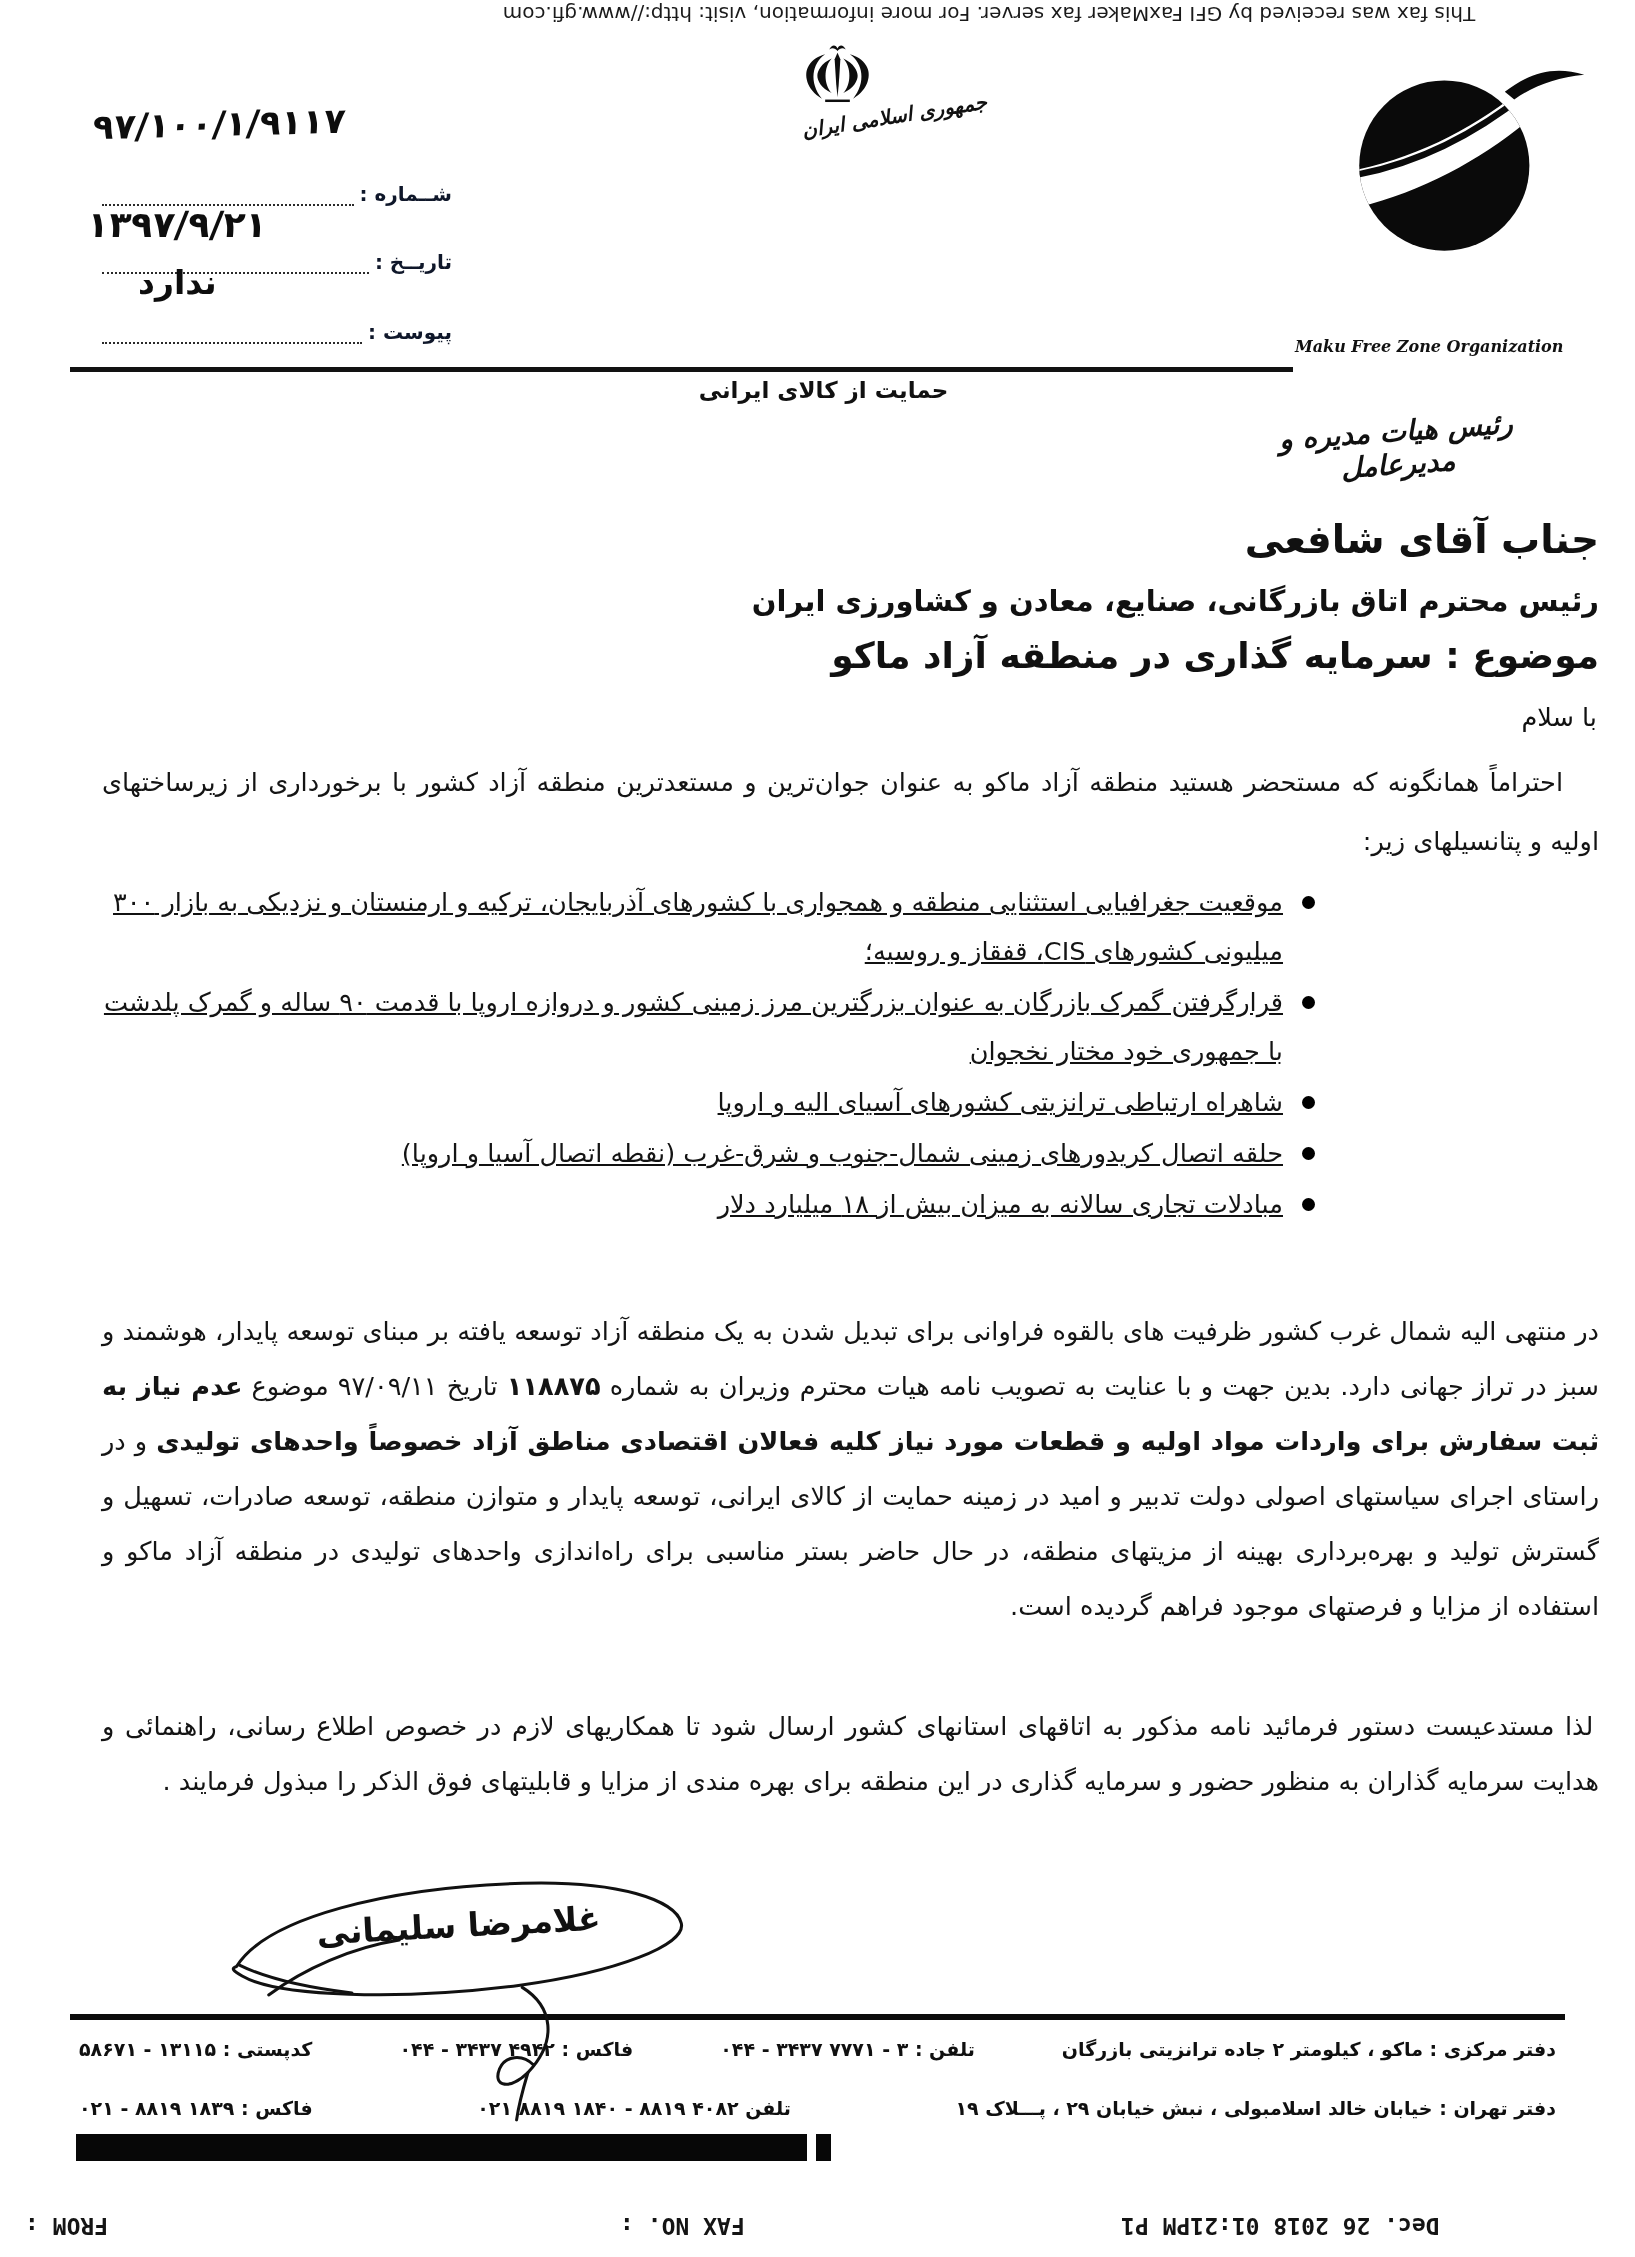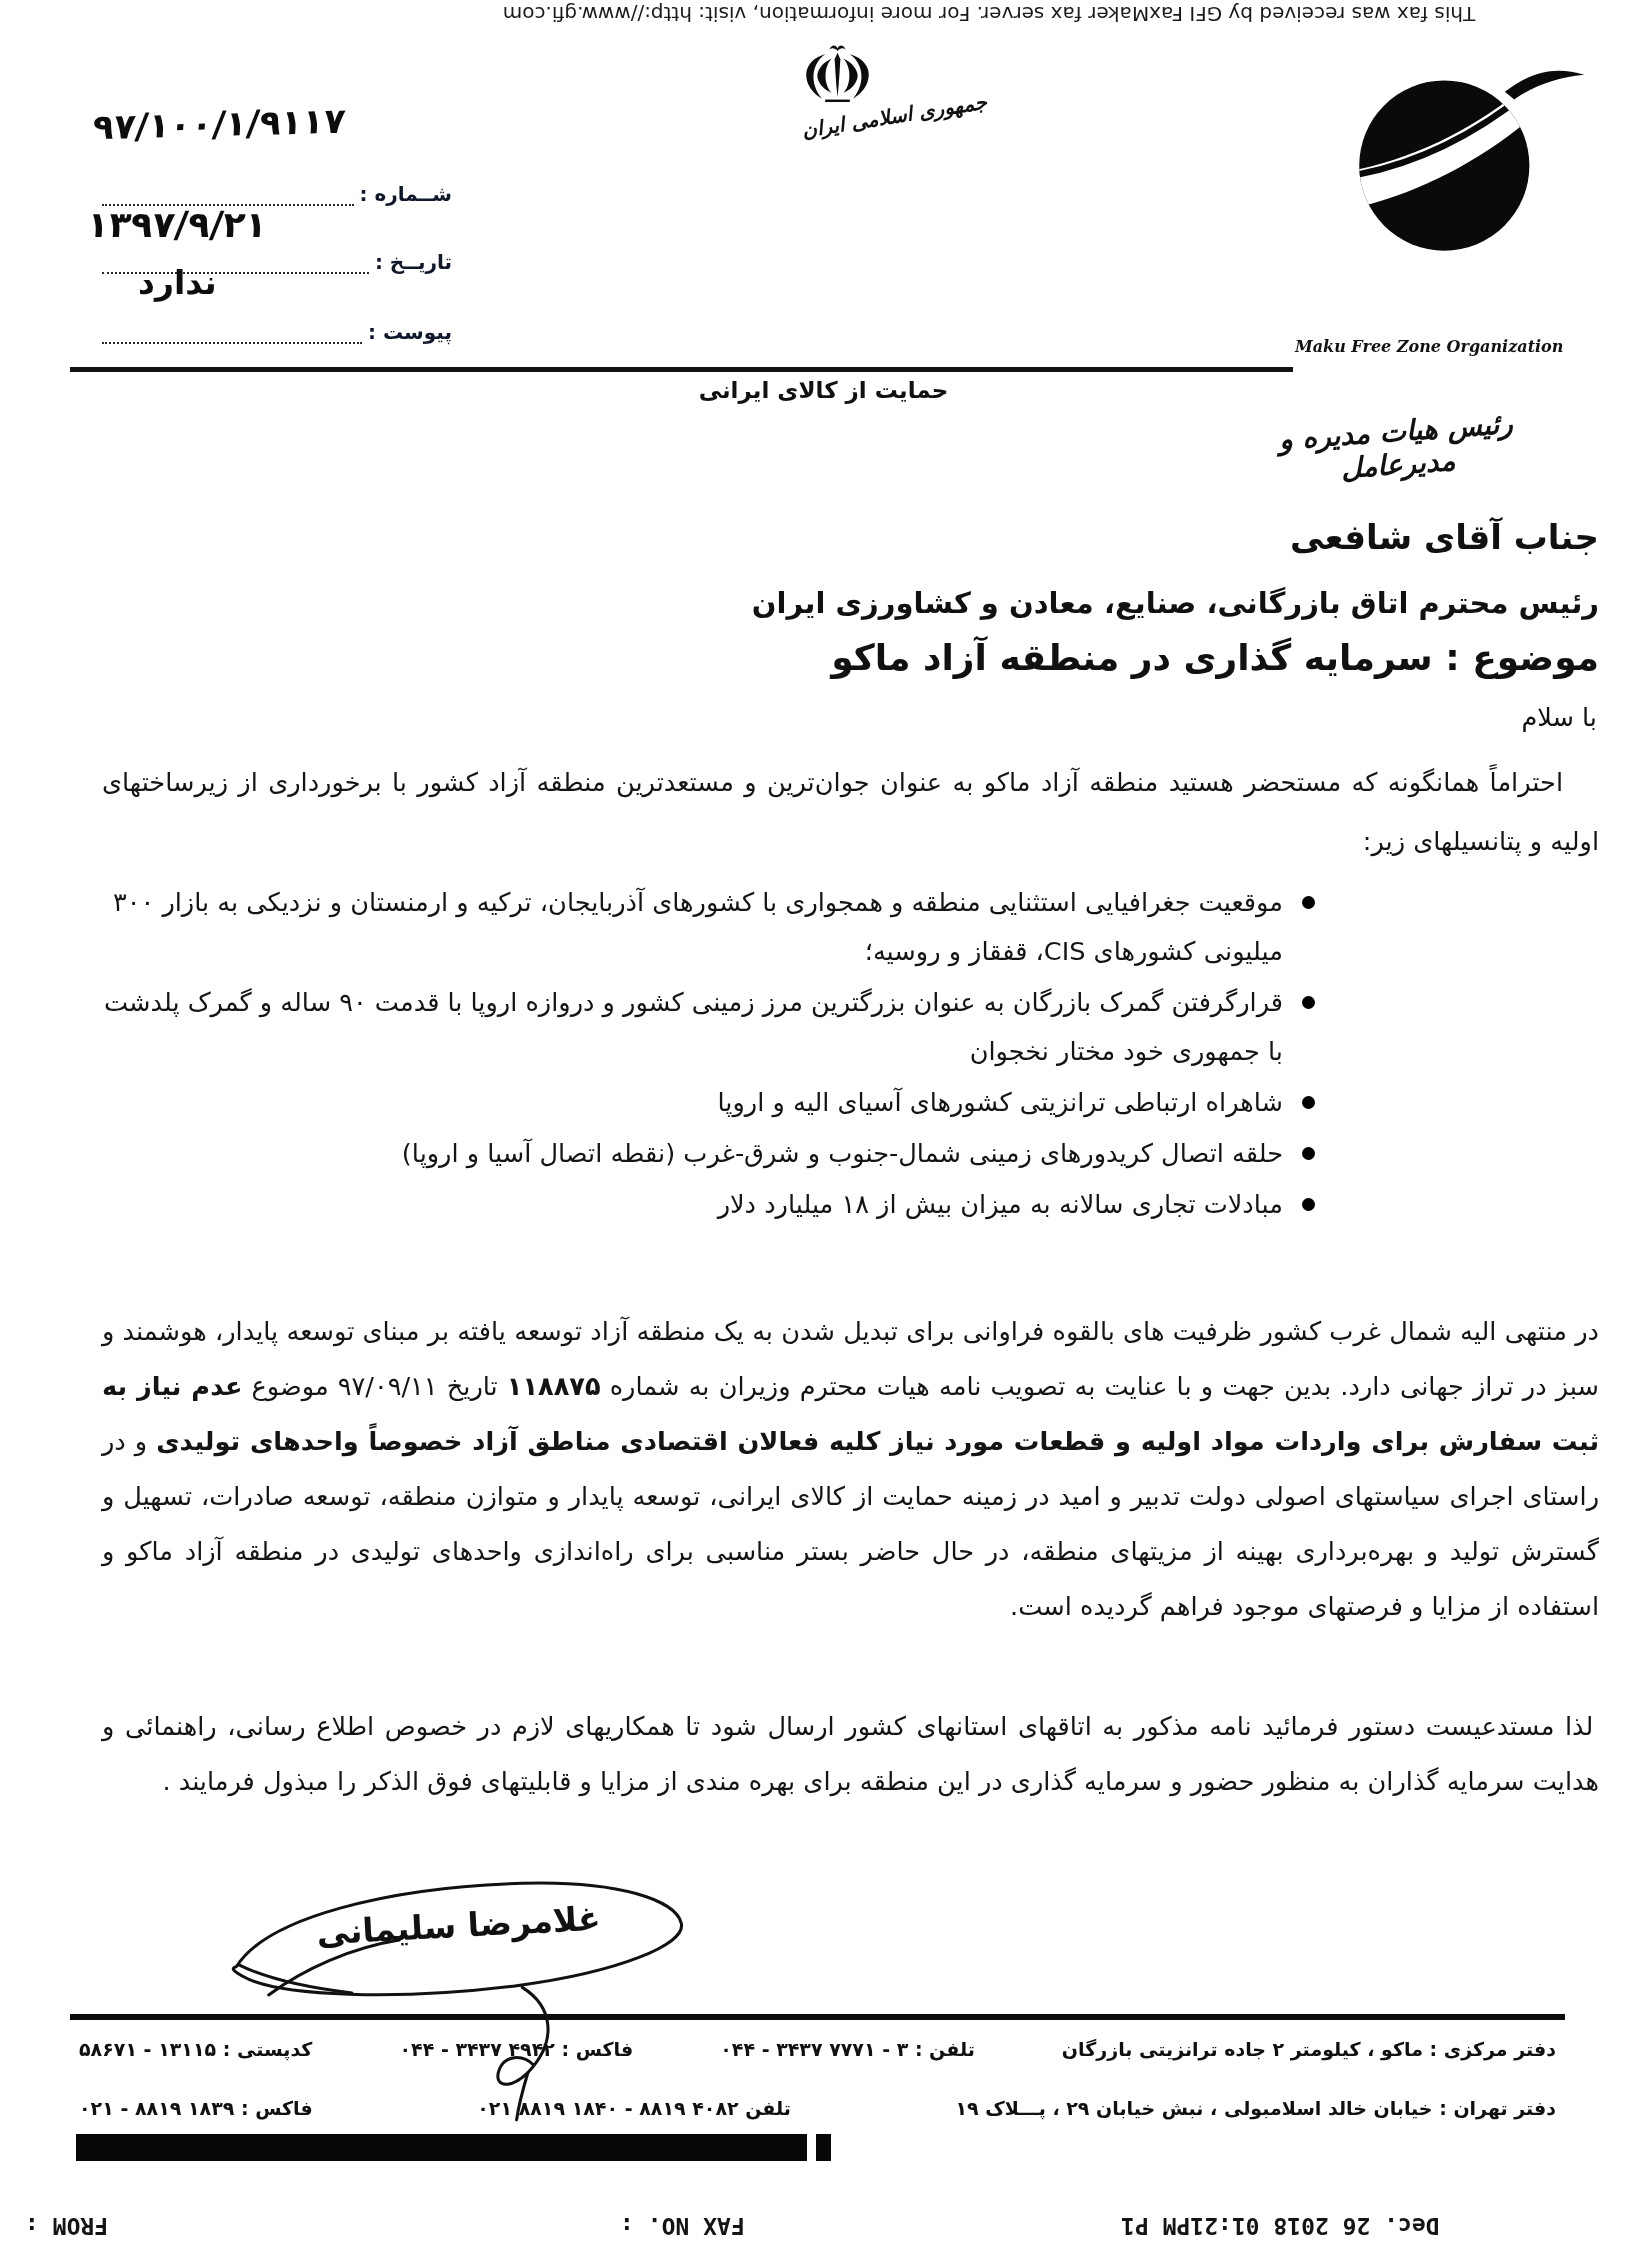--- a/index.html
+++ b/index.html
@@ -31,34 +31,34 @@
   .maku-logo { left:1346px; top:55px; width:242px; height:206px; }
   .org-fa { left:1279px; top:261px; width:350px; text-align:center; font-size:39px; font-weight:bold; direction:rtl; letter-spacing:-0.9px; }
   .org-en { left:1295px; top:337px; width:327px; text-align:left; font-size:16px; font-weight:bold; font-style:italic; font-family:"DejaVu Serif",serif; }
 
   .rule { left:70px; top:367px; width:1223px; height:4.7px; background:#121212; }
   .slogan { left:693px; top:377px; width:261px; text-align:center; font-size:23px; font-weight:bold; direction:rtl; }
   .sender-title { left:1236px; top:415px; width:322px; text-align:center; font-size:28px; font-weight:bold; font-style:italic; direction:rtl; transform:rotate(-4deg); }
 
   
   .recipient { left:473px; right:36px; top:517px; text-align:right; direction:rtl; }
-  .recipient .r1 { font-size:34px; font-weight:bold; margin-bottom:29px; }
+  .recipient .r1 { font-size:39px; font-weight:bold; margin-bottom:22px; }
   .recipient .r2 { font-size:29px; font-weight:bold; margin-bottom:17px; }
   .recipient .subj { font-size:36px; font-weight:bold; }
 
   .salutation { right:38px; top:702px; font-size:25.6px; direction:rtl; }
 
   .para { direction:rtl; text-align:justify; text-align-last:right; font-size:25.6px; color:#141414; }
   .intro { left:102px; right:36px; top:753px; line-height:59px; text-indent:36px; }
   .mainp { left:102px; right:36px; top:1304px; line-height:55px; }
   .mainp b { font-weight:bold; }
   .closing { left:102px; right:36px; top:1699px; line-height:55px; text-indent:5.7px; }
 
   
-  .bullets { left:102px; right:352px; top:878px; list-style:none; }
+  .bullets { left:102px; right:352px; top:878px; list-style:none;text-decoration:underline; }
   .bullets li { position:relative; direction:rtl; text-align:right; font-size:25.6px; line-height:49px; margin-bottom:1.9px; color:#141414; }
   .bullets li::before { content:""; position:absolute; right:-32px; top:18px; width:13.2px; height:13.2px; border-radius:50%; background:#000; }
 
   
   .sig { left:210px; top:1853px; width:511px; height:274px; z-index:5; }
   .sig svg { position:absolute; inset:0; }
   .sig-name { position:absolute; left:102px; top:53px; width:293px; text-align:center; font-size:33px; font-weight:bold; direction:rtl; transform:rotate(-3deg); }
 
   
   .footer-rule { left:70px; right:70px; top:2014px; height:5.7px; background:#0c0c0c; }

